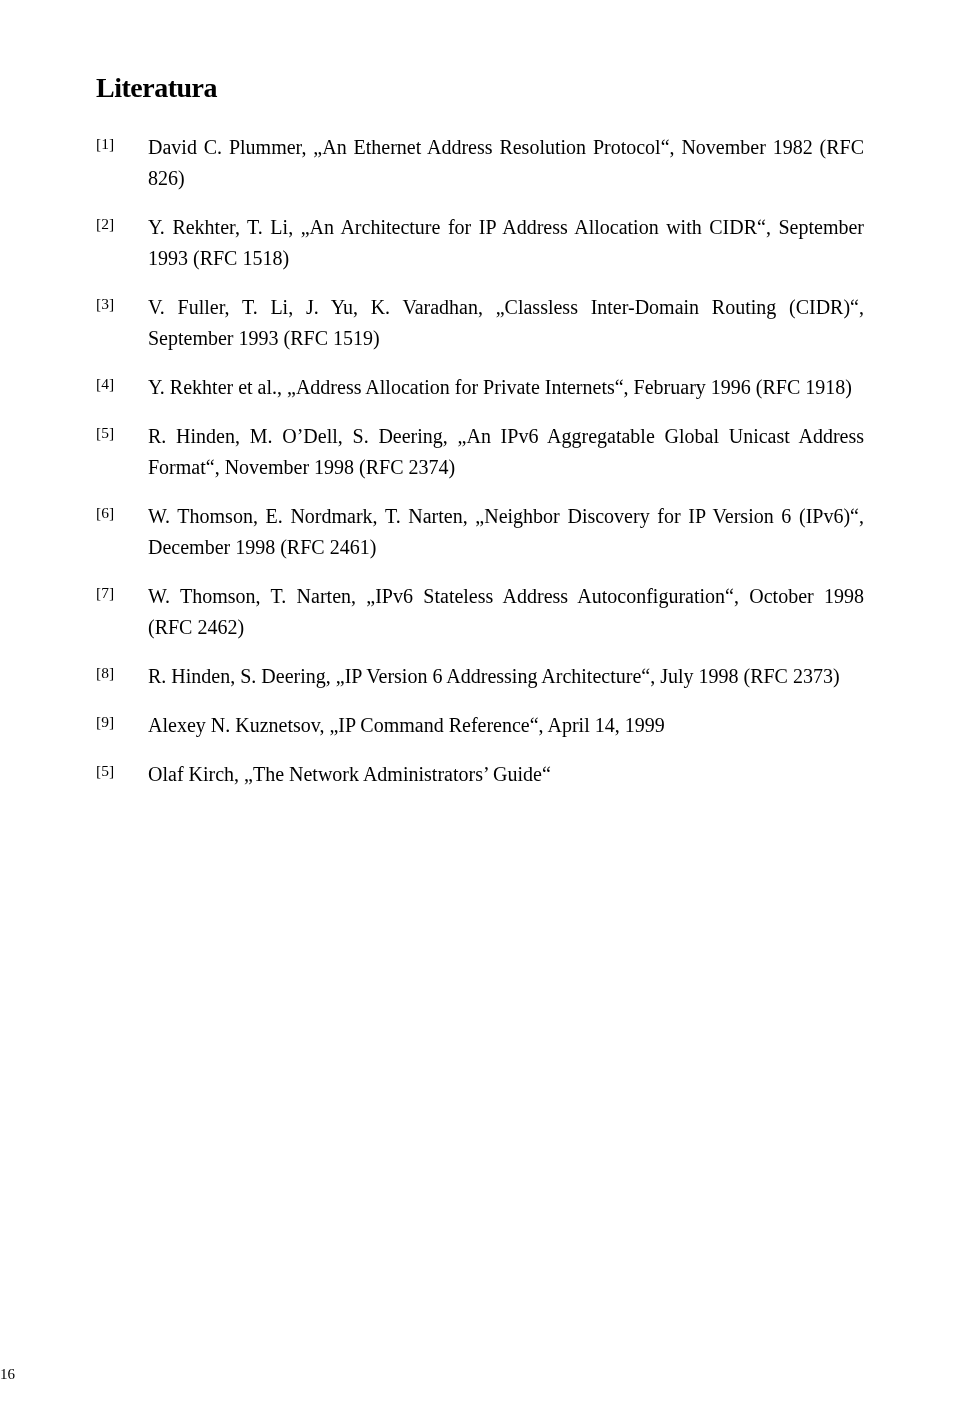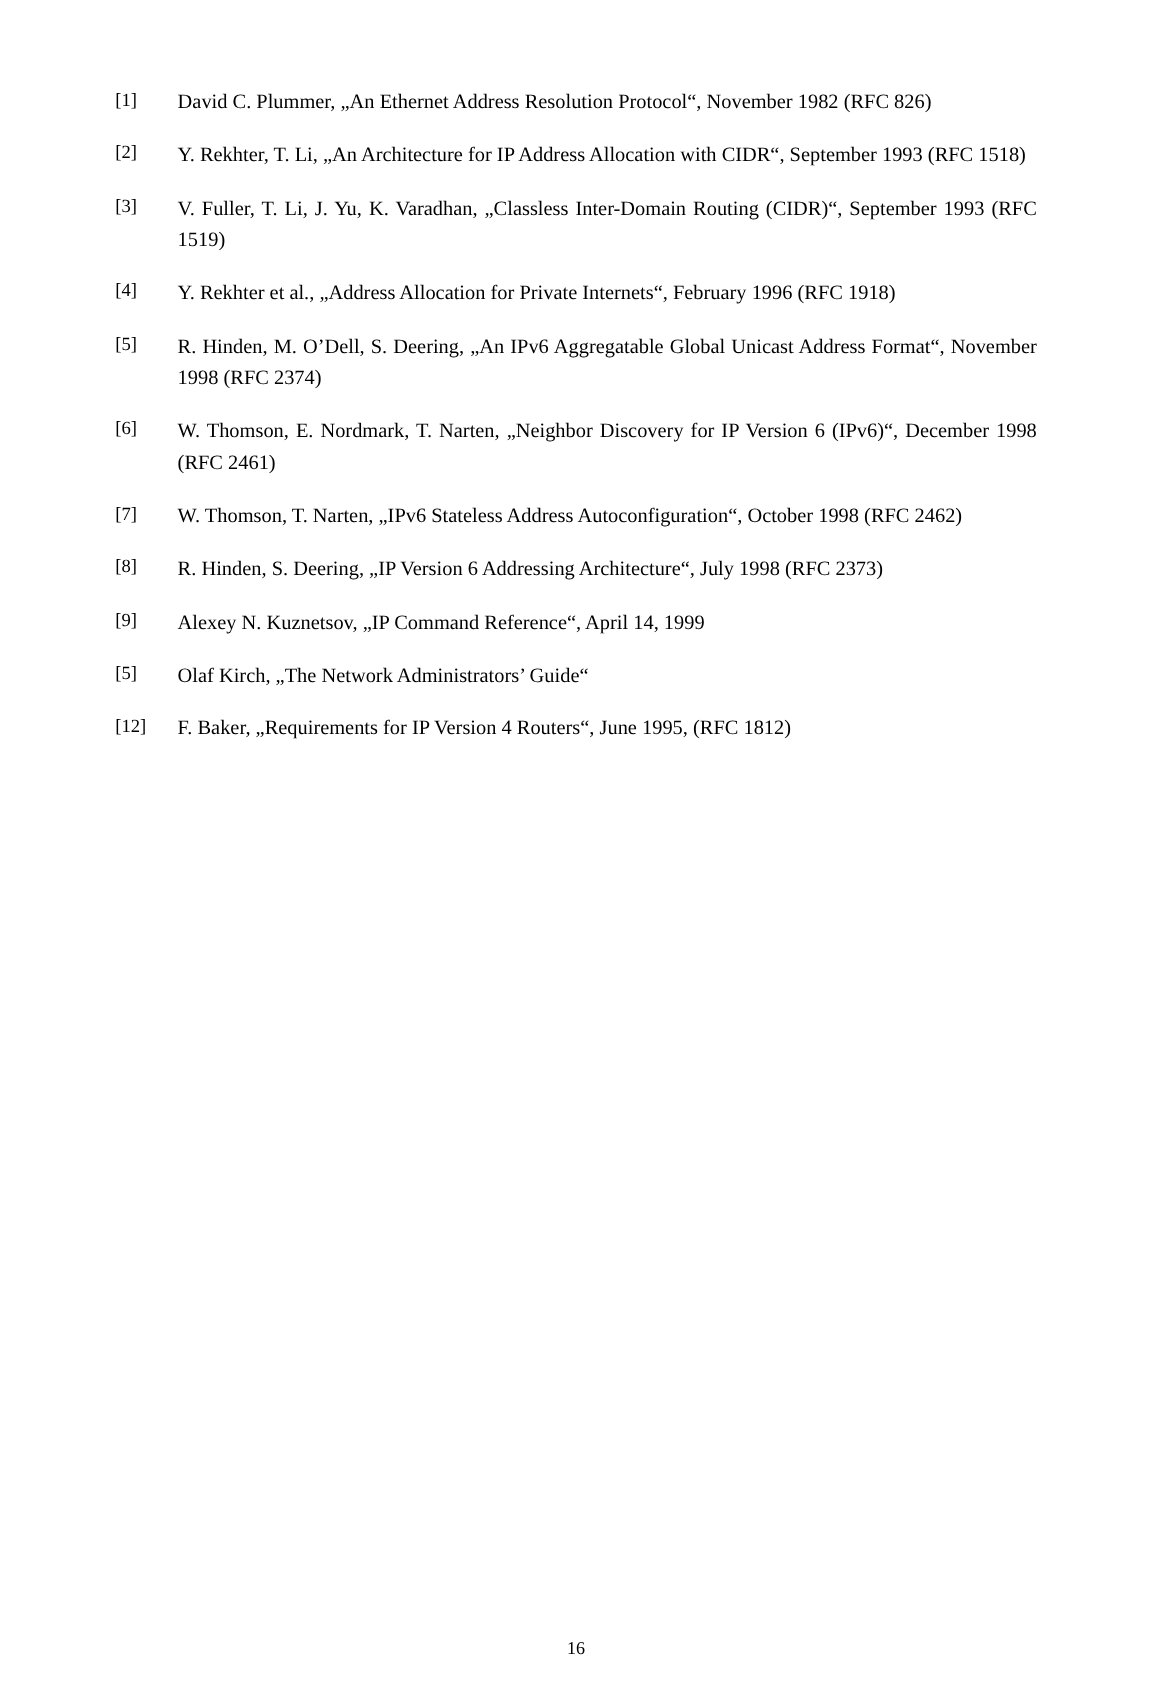--- a/index.html
+++ b/index.html
@@ -48,39 +48,39 @@
     }
 
     .ref-label {
       min-width: 52px;
       flex-shrink: 0;
       font-size: 15.5px;
     }
 
     .ref-text {
       flex: 1;
-      font-size: 17px;
+      font-size: 20px;
       line-height: 1.55;
       text-align: justify;
     }
 
     .page-number {
       position: absolute;
       bottom: 40px;
       left: 0;
       right: 0;
-      text-align: center;
       font-size: 15px;
     }
   </style>
 </head>
 <body>
 
 <div class="page">
 
+  <h1 class="section-title">Literatura</h1>
 
   <ol class="reference-list">
   <li class="reference-item">
         <span class="ref-label">[1]</span>
         <span class="ref-text">David C. Plummer, „An Ethernet Address Resolution Protocol“, November 1982 (RFC 826)</span>
       </li>
       <li class="reference-item">
         <span class="ref-label">[2]</span>
         <span class="ref-text">Y. Rekhter, T. Li, „An Architecture for IP Address Allocation with CIDR“, September 1993 (RFC 1518)</span>
       </li>
@@ -109,21 +109,17 @@
         <span class="ref-text">R. Hinden, S. Deering, „IP Version 6 Addressing Architecture“, July 1998 (RFC 2373)</span>
       </li>
       <li class="reference-item">
         <span class="ref-label">[9]</span>
         <span class="ref-text">Alexey N. Kuznetsov, „IP Command Reference“, April 14, 1999</span>
       </li>
       <li class="reference-item">
         <span class="ref-label">[5]</span>
         <span class="ref-text">Olaf Kirch, „The Network Administrators’ Guide“</span>
       </li>
-      <li class="reference-item">
-        <span class="ref-label">[12]</span>
-        <span class="ref-text">F. Baker, „Requirements for IP Version 4 Routers“, June 1995, (RFC 1812)</span>
-      </li>
     </ol>
 
   <div class="page-number">16</div>
 
 </div>
 
 </body></html>

